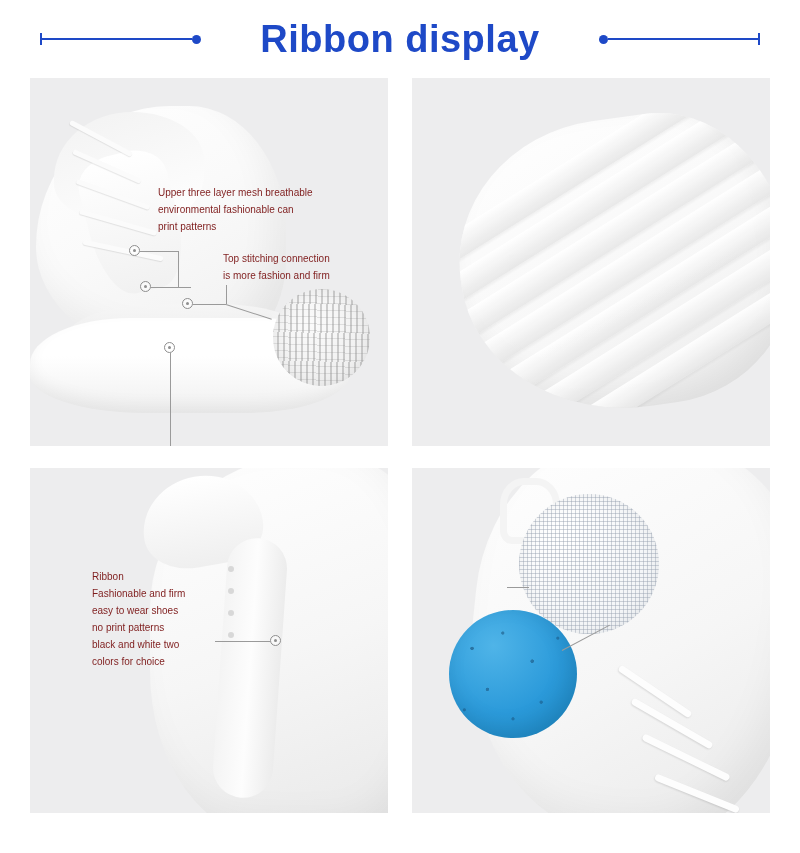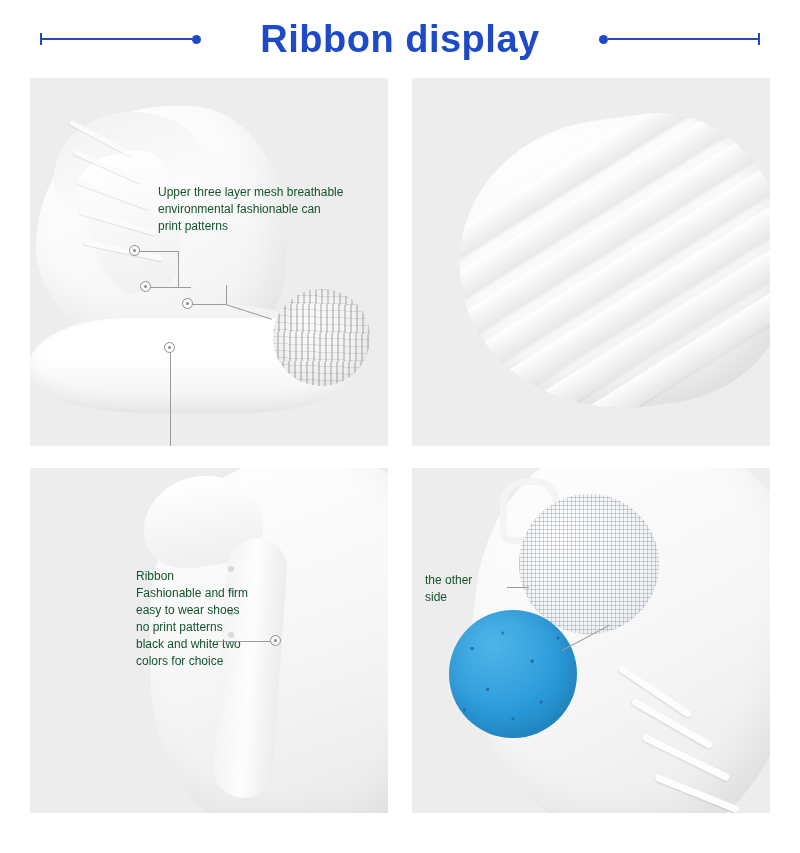--- a/index.html
+++ b/index.html
@@ -265,23 +265,23 @@
     width: 46px;
     height: 52px;
     border: 7px solid #f4f4f4;
     border-radius: 40% 40% 20% 20%;
     background: transparent;
   }
 
   
   .callout {
     position: absolute;
-    font-size: 12px;
+    font-size: 10px;
     line-height: 17px;
-    color: #14532d;
+    color: #7f1d1d;
     white-space: pre-line;
   }
 
   
   .leader {
     position: absolute;
     background: #9a9a9a;
   }
   .leader.h { height: 1px; }
   .leader.v { width: 1px; }
@@ -398,20 +398,22 @@
       <div class="callout" style="left:128px; top:106px; width:235px;">Upper three layer mesh breathable
 environmental  fashionable can
 print patterns</div>
 
       <div class="marker" style="left:99px; top:167px;"></div>
       <div class="leader h" style="left:110px; top:173px; width:38px;"></div>
       <div class="marker" style="left:110px; top:203px;"></div>
       <div class="leader h" style="left:121px; top:209px; width:40px;"></div>
       <div class="leader v" style="left:148px; top:173px; height:36px;"></div>
 
+      <div class="callout" style="left:193px; top:172px; width:190px;">Top stitching connection
+is more fashion and firm</div>
       <div class="marker" style="left:152px; top:220px;"></div>
       <div class="leader h" style="left:163px; top:226px; width:33px;"></div>
       <div class="leader v" style="left:196px; top:207px; height:19px;"></div>
       <div class="leader" style="left:196px; top:226px; width:48px; height:1px; transform:rotate(18deg); transform-origin:left center;"></div>
 
       <div class="marker" style="left:134px; top:264px;"></div>
       <div class="leader v" style="left:140px; top:275px; height:128px;"></div>
 
     </div>
   </div>
@@ -440,21 +442,21 @@
         <div class="p3-tab"></div>
         <div class="p3-ribbon"></div>
         <div class="p3-holes">
           <i style="top:0px;"></i>
           <i style="top:22px;"></i>
           <i style="top:44px;"></i>
           <i style="top:66px;"></i>
         </div>
       </div>
 
-      <div class="callout" style="left:62px; top:100px; width:180px;margin-left:44px;">Ribbon
+      <div class="callout" style="left:62px; top:100px; width:180px;">Ribbon
 Fashionable and firm
 easy to wear shoes
 no print patterns
 black and white two
 colors for choice</div>
       <div class="marker" style="left:240px; top:167px;"></div>
       <div class="leader h" style="left:185px; top:173px; width:55px;"></div>
     </div>
   </div>
 
@@ -468,22 +470,20 @@
           <i style="left:14px; top:42px;  width:92px; transform:rotate(30deg);"></i>
           <i style="left:26px; top:76px;  width:96px; transform:rotate(26deg);"></i>
           <i style="left:40px; top:112px; width:90px; transform:rotate(22deg);"></i>
         </div>
       </div>
 
       <div class="bubble bubble-mesh" style="left:107px; top:26px; width:140px; height:140px;"></div>
 
       <div class="bubble bubble-blue" style="left:37px; top:142px; width:128px; height:128px;"></div>
 
-      <div class="callout" style="left:13px; top:104px; width:90px;">the other
-side</div>
       <div class="leader h" style="left:95px; top:119px; width:22px;"></div>
 
       <div class="leader" style="left:150px; top:182px; width:54px; height:1px; transform:rotate(-28deg); transform-origin:left center;"></div>
 
     </div>
   </div>
 
 </div>
 
 </body></html>

